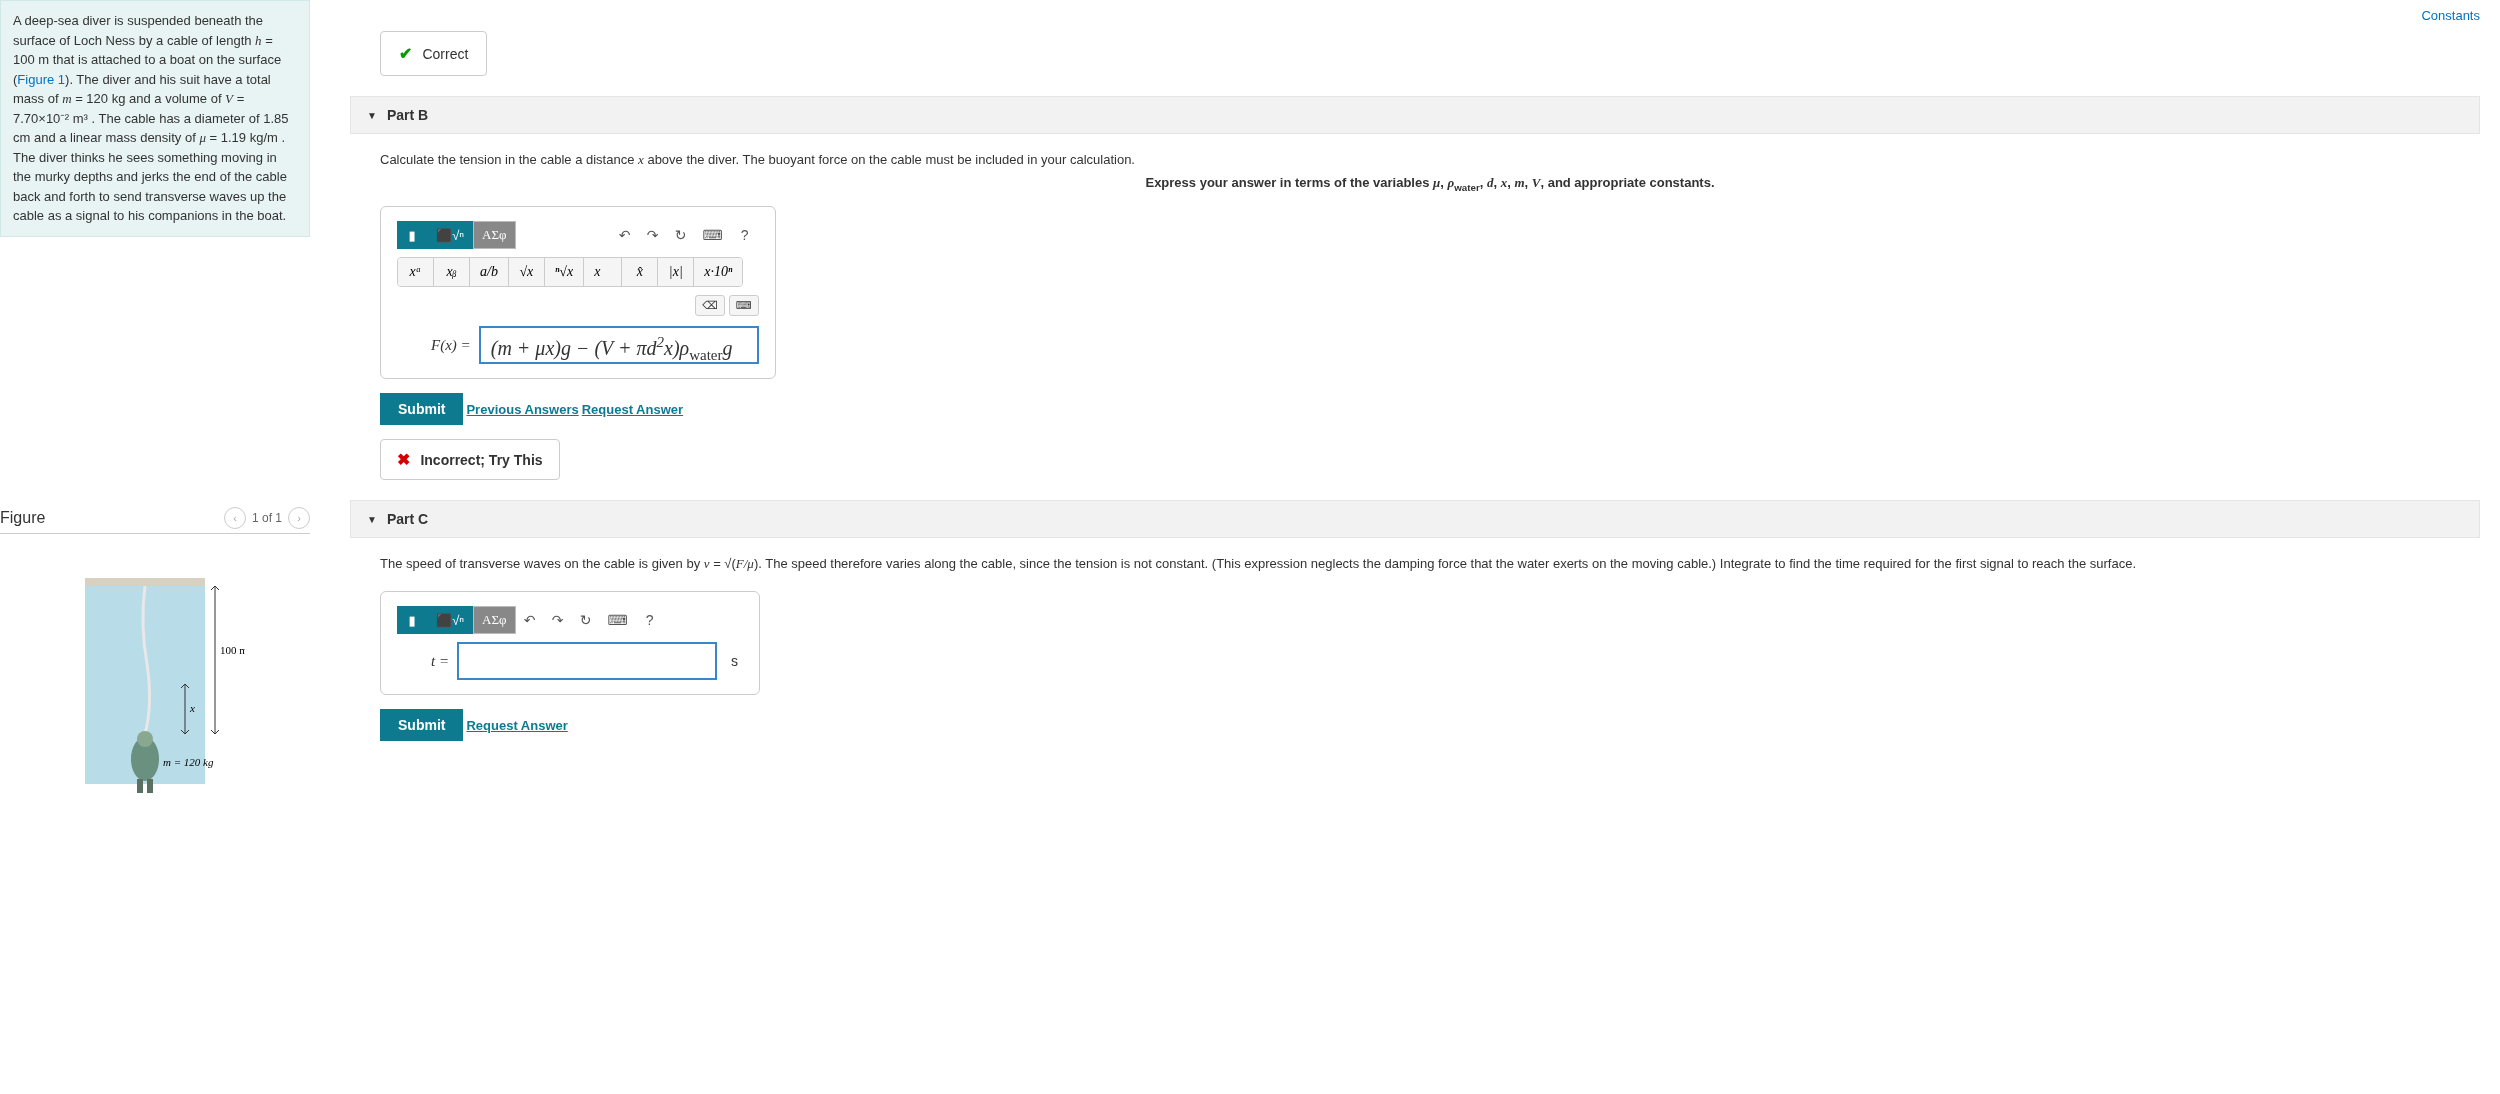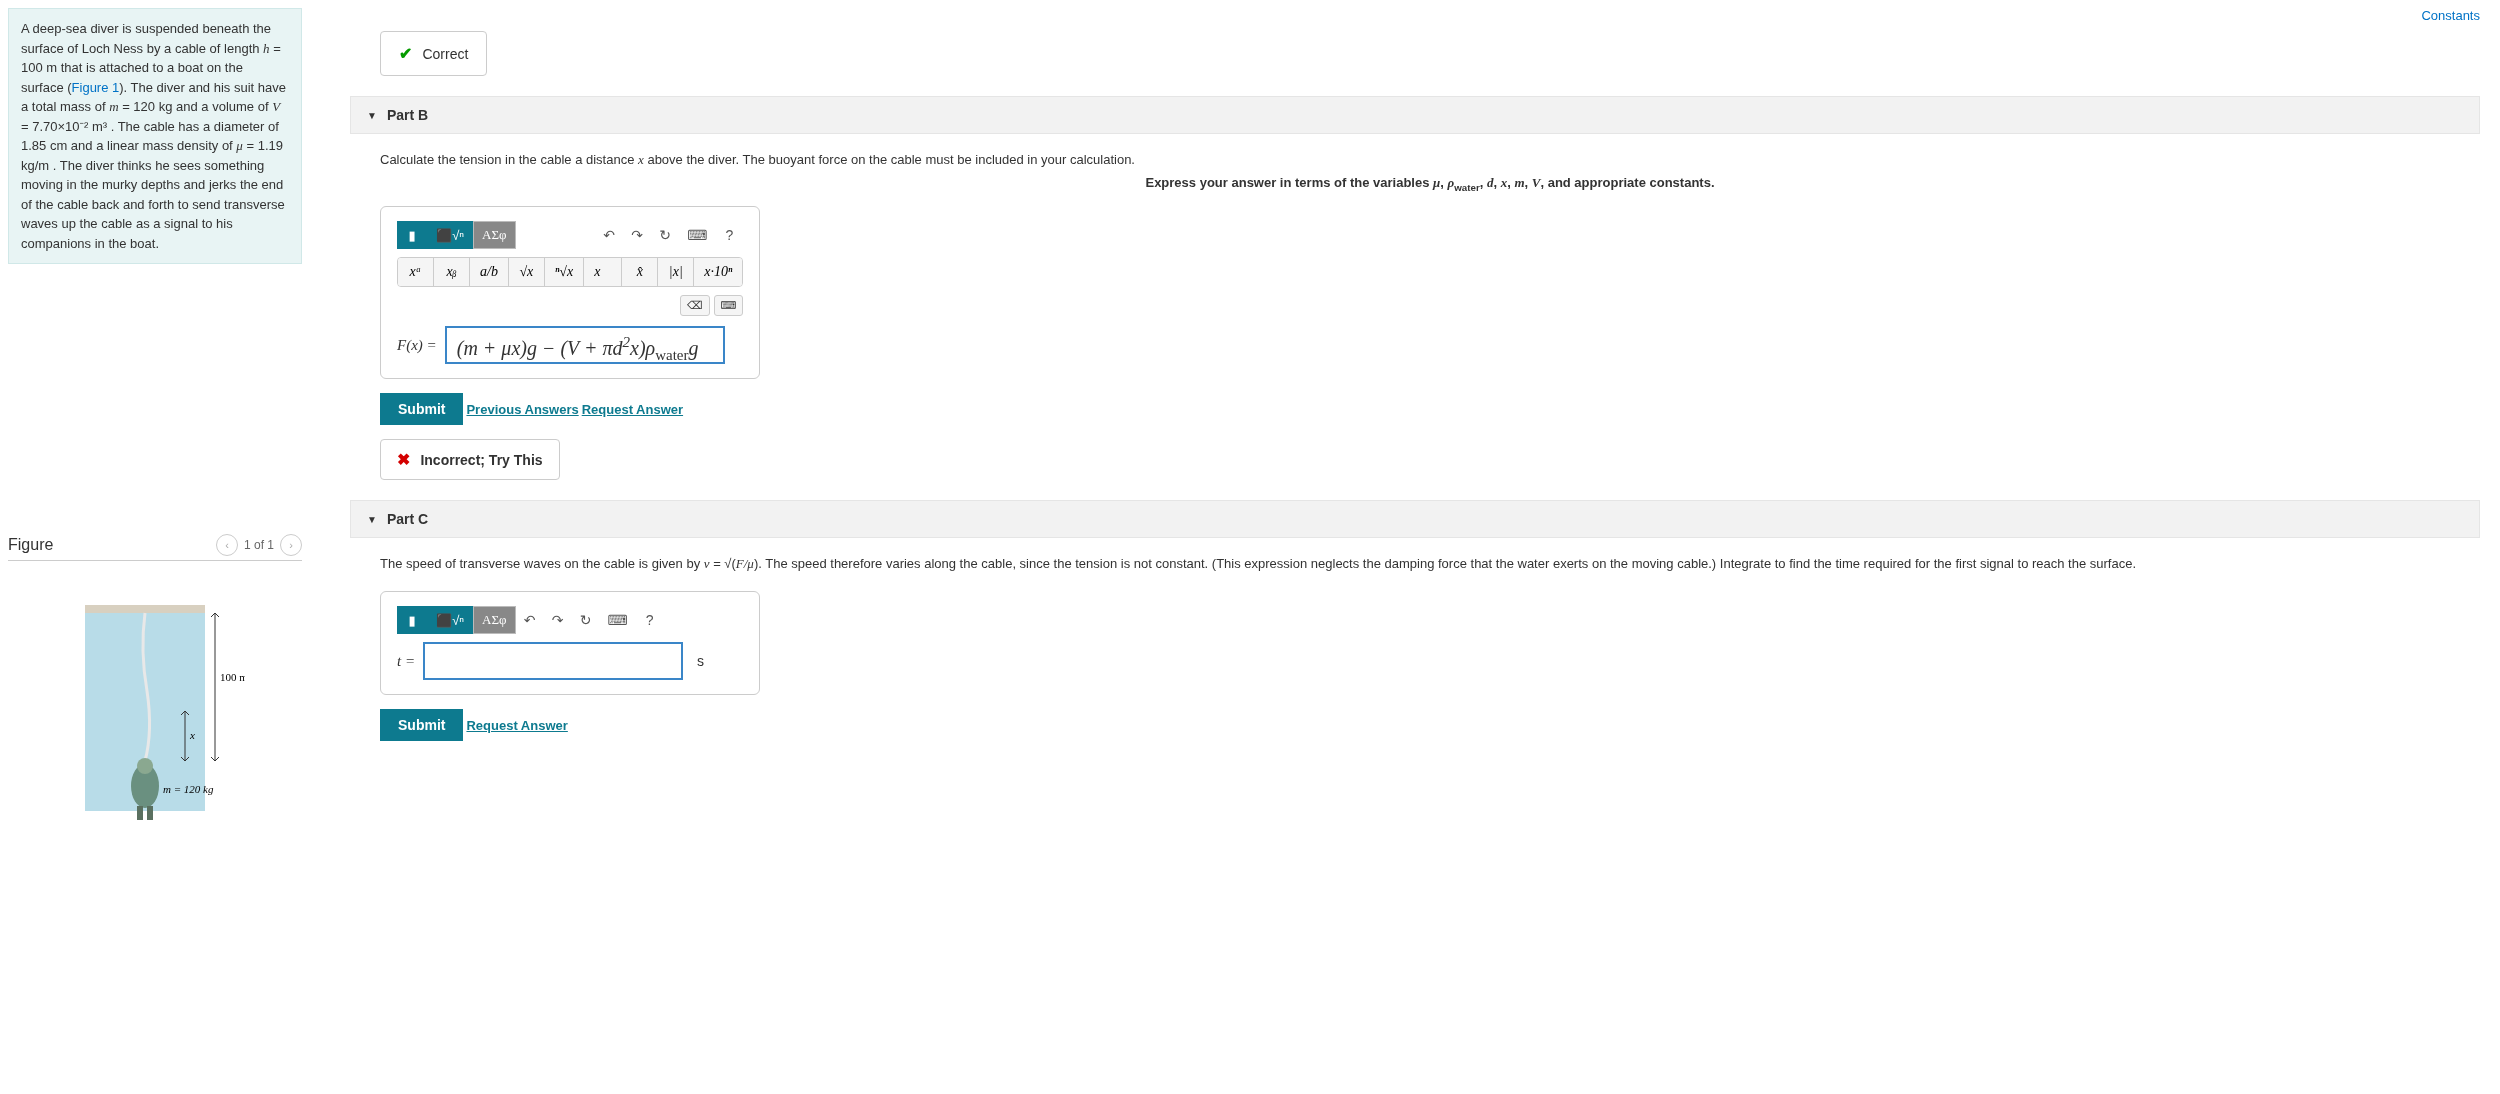--- a/index.html
+++ b/index.html
@@ -1,18 +1,18 @@
 <!DOCTYPE html>
 <html><head>
 <meta charset="utf-8">
 <style>
 * { box-sizing: border-box; margin: 0; padding: 0; }
 body { font-family: Arial, Helvetica, sans-serif; font-size: 13px; color: #333; background: #fff; }
 .container { display: flex; width: 2500px; }
-.left-col { width: 310px; padding: 8px; flex-shrink: 0; }
+.left-col { width: 310px; padding: 0; flex-shrink: 0; }
 .right-col { flex: 1; padding: 0 20px 20px 40px; }
 
 .problem-box { background: #e8f4f4; border: 1px solid #d0e8e8; padding: 10px 12px; font-size: 13px; line-height: 1.5; }
 .problem-box a { color: #0072c6; text-decoration: none; }
 .math { font-family: 'Times New Roman', serif; font-style: italic; }
 
 .figure-section { margin-top: 270px; }
 .figure-header { display: flex; align-items: center; justify-content: space-between; border-bottom: 1px solid #ccc; padding-bottom: 4px; text-align: right; }
 .figure-title { font-size: 16px; font-weight: normal; }
 .figure-nav { display: flex; align-items: center; gap: 6px; font-size: 12px; color: #666; }
@@ -43,21 +43,21 @@
 .tb-spacer { flex: 1; }
 .tb-icon-btn { padding: 4px 8px; cursor: pointer; font-size: 14px; color: #555; min-width: 28px; text-align: center; }
 
 .math-toolbar { display: flex; gap: 0; margin-bottom: 8px; border: 1px solid #ccc; border-radius: 4px; overflow: hidden; width: fit-content; }
 .math-btn { border: none; border-right: 1px solid #ccc; background: #f5f5f5; padding: 6px 10px; font-family: 'Times New Roman', serif; font-style: italic; font-size: 14px; cursor: pointer; min-width: 36px; }
 .math-btn:last-child { border-right: none; }
 
 .extra-bar { display: flex; justify-content: flex-end; gap: 4px; margin-bottom: 10px; }
 .extra-btn { border: 1px solid #ccc; background: #f5f5f5; padding: 3px 6px; font-size: 11px; cursor: pointer; border-radius: 3px; }
 
-.answer-line { display: flex; align-items: center; gap: 8px; }
+.answer-line { display: flex; align-items: center; gap: 8px; margin-left: 34px; }
 .answer-label { font-family: 'Times New Roman', serif; font-style: italic; font-size: 15px; }
 .answer-input { border: 2px solid #3a86c8; padding: 6px 10px; font-family: 'Times New Roman', serif; font-style: italic; font-size: 20px; min-width: 280px; height: 38px; }
 .answer-input.empty { min-width: 260px; }
 .answer-unit { font-size: 14px; margin-left: 6px; }
 
 .action-row { margin-top: 14px; display: flex; align-items: center; gap: 3px; }
 .submit-btn { background: #0d7a8f; color: #fff; border: none; padding: 8px 18px; font-size: 14px; font-weight: bold; cursor: pointer; }
 .link-btn { color: #0d7a8f; text-decoration: underline; font-size: 13px; font-weight: bold; cursor: pointer; }
 
 .feedback-box { border: 1px solid #ccc; border-radius: 4px; padding: 10px 16px; display: inline-flex; align-items: center; gap: 10px; margin-top: 14px; }

